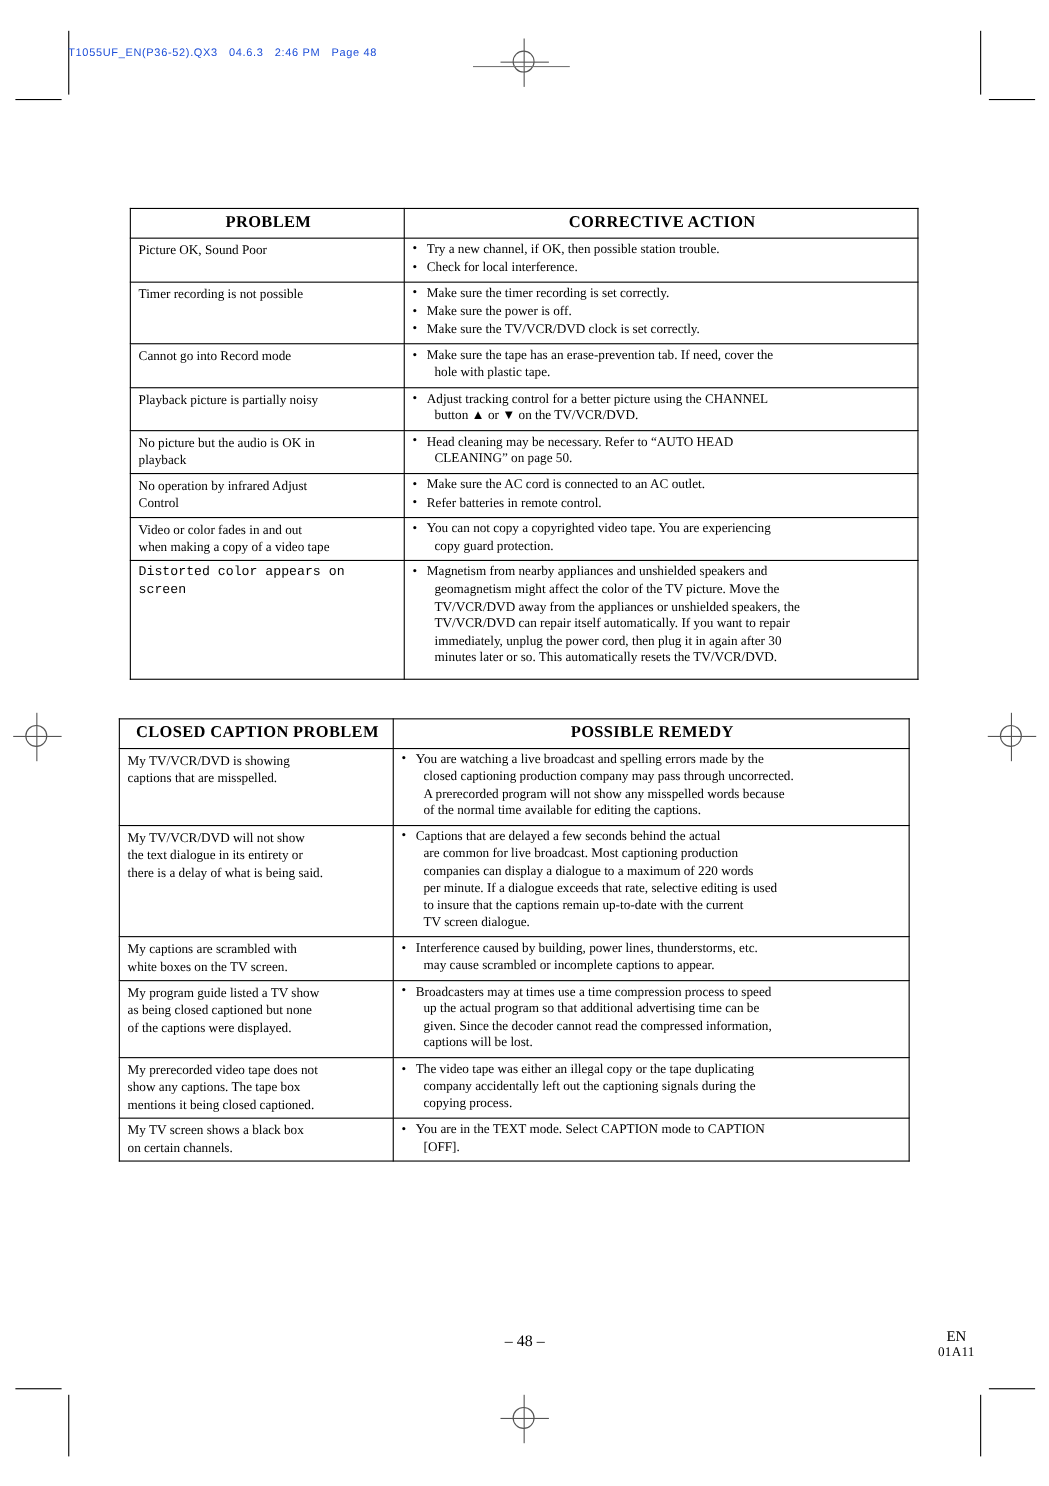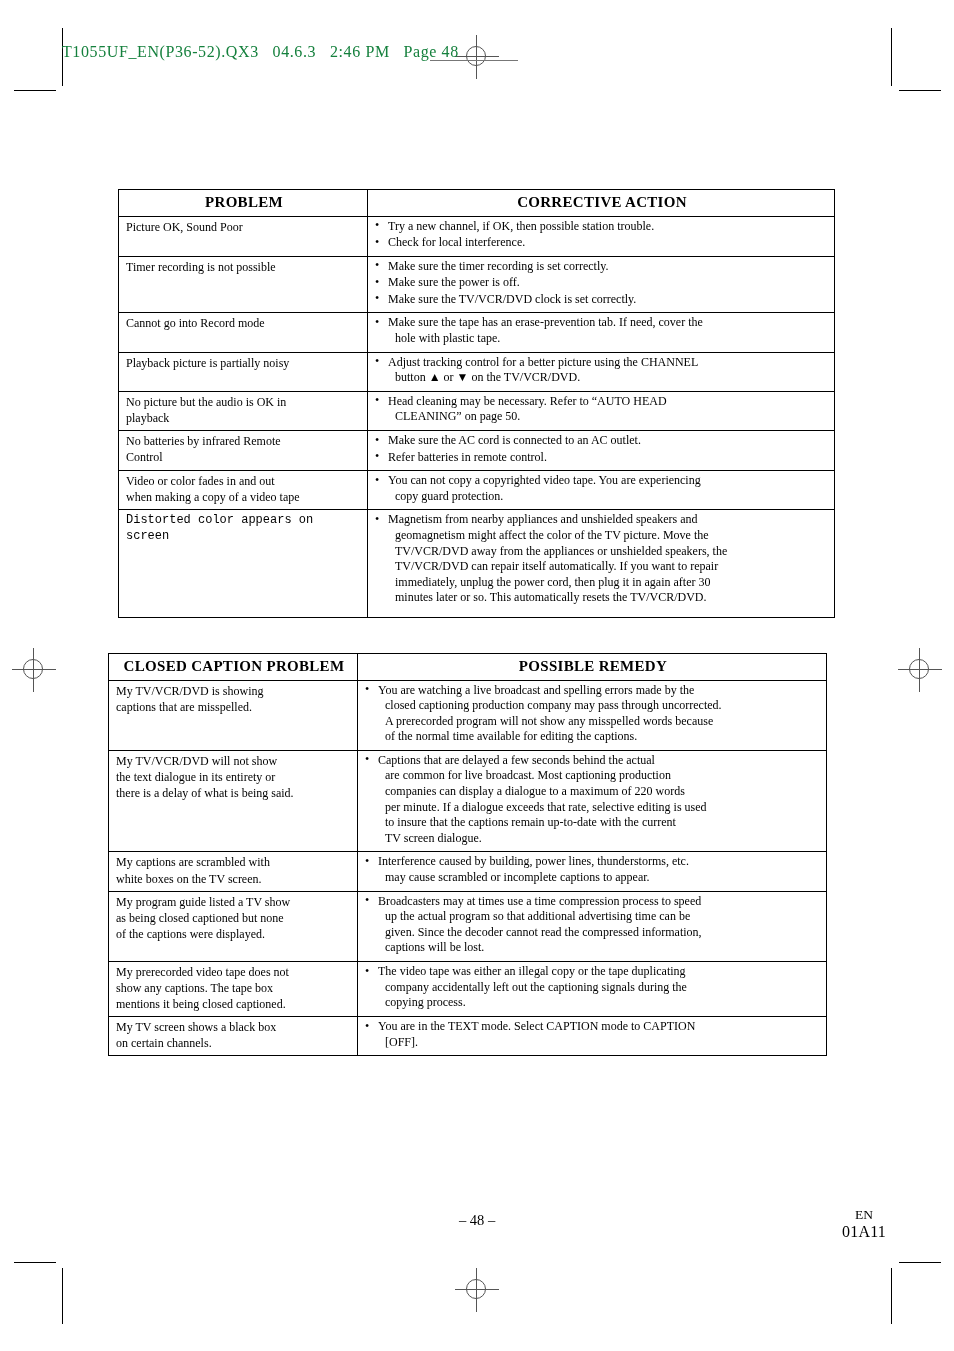--- a/index.html
+++ b/index.html
@@ -51,25 +51,25 @@
     height: 1.3px;
     width: 44px;
     background: #555;
   }
 
   
   .slug {
     position: absolute;
     left: 62px;
     top: 43px;
-    font-family: Liberation Serif, serif;
-    font-size: 16px;
+    font-family: Liberation Sans, sans-serif;
+    font-size: 10px;
     letter-spacing: 0.6px;
     white-space: pre;
-    color: #15803d;
+    color: #1d4ed8;
   }
   .slug-rule {
     position: absolute;
     left: 430px;
     top: 60px;
     width: 88px;
     height: 1px;
     background: #777;
   }
 
@@ -143,21 +143,21 @@
     font-size: 14.5px;
   }
   .footer-right {
     position: absolute;
     right: 68px;
     top: 1208px;
     text-align: center;
     line-height: 1.1;
   }
   .footer-right .en { font-size: 13.5px; display: block; }
-  .footer-right .code { font-size: 16px; display: block; letter-spacing: 0.2px; }
+  .footer-right .code { font-size: 12px; display: block; letter-spacing: 0.2px; }
 </style>
 </head>
 <body>
 
 <div class="crop-mark" style="left:62px;  top:28px;  width:1.4px; height:58px;"></div>
 <div class="crop-mark" style="left:14px;  top:90px;  width:42px;  height:1.4px;"></div>
 <div class="crop-mark" style="left:891px; top:28px;  width:1.4px; height:58px;"></div>
 <div class="crop-mark" style="left:899px; top:90px;  width:42px;  height:1.4px;"></div>
 
 <div class="crop-mark" style="left:62px;  top:1268px; width:1.4px; height:56px;"></div>
@@ -250,21 +250,21 @@
           <span class="ln">playback</span>
         </td>
         <td>
           <ul class="bullets">
             <li>Head cleaning may be necessary. Refer to “AUTO HEAD<span class="cont">CLEANING” on page 50.</span></li>
           </ul>
         </td>
       </tr>
       <tr>
         <td class="left-cell">
-          <span class="ln">No batteries by infrared Remote</span>
+          <span class="ln">No operation by infrared Adjust</span>
           <span class="ln">Control</span>
         </td>
         <td>
           <ul class="bullets">
             <li>Make sure the AC cord is connected to an AC outlet.</li>
             <li>Refer batteries in remote control.</li>
           </ul>
         </td>
       </tr>
       <tr>

